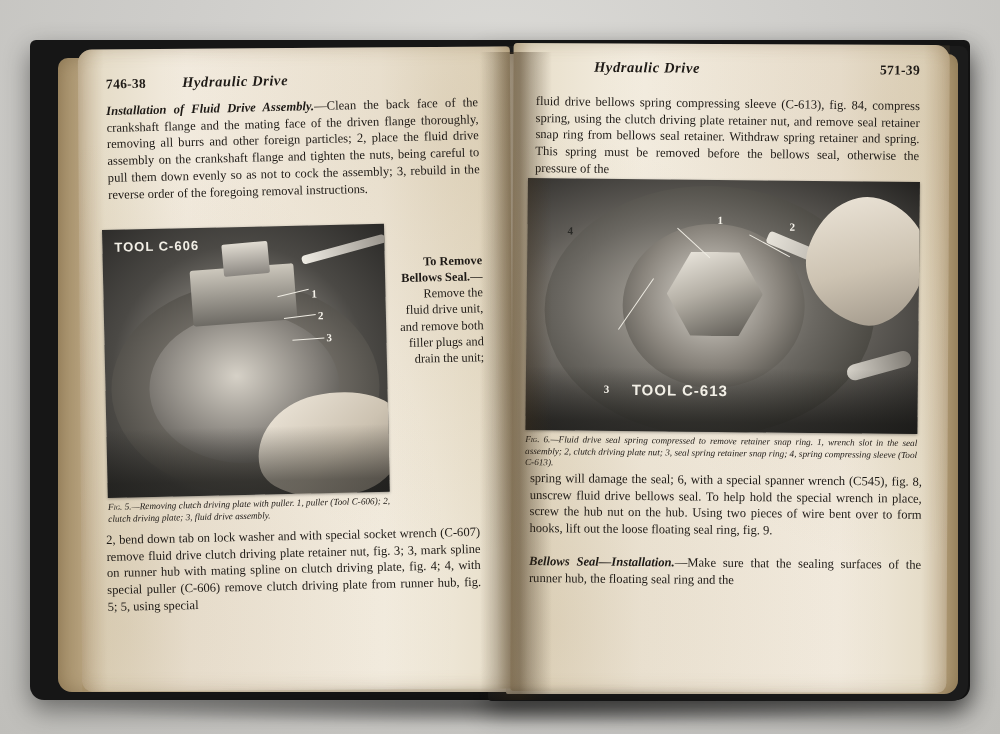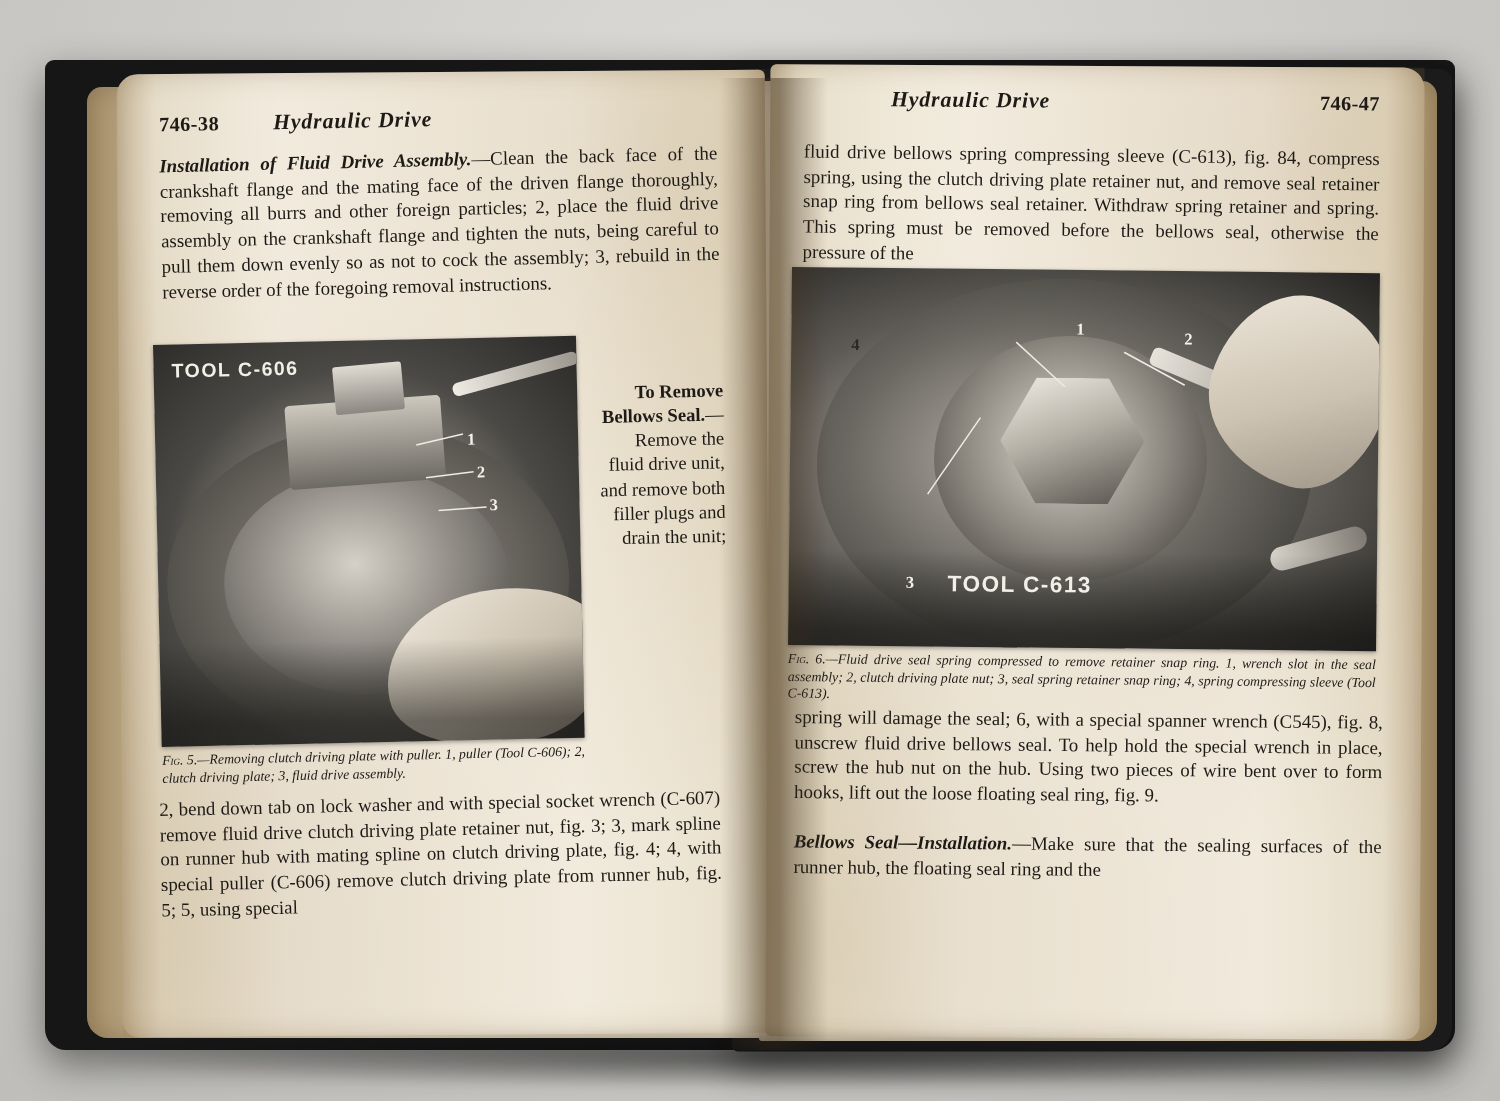--- a/index.html
+++ b/index.html
@@ -313,21 +313,21 @@
     </div>
 
     <div class="leaf leaf-right">
       <div class="page-stain"></div>
     </div>
 
     <div class="page-body right">
 
       <div class="running-head head-right">
         <span class="title">Hydraulic Drive</span>
-        <span class="folio">746-47</span>
+        <span class="folio">571-39</span>
       </div>
 
       <p class="para skew-right" style="margin-top:16px;">fluid drive bellows spring compressing sleeve (C-613), fig. 84, compress spring, using the clutch driving plate retainer nut, and remove seal retainer snap ring from bellows seal retainer. Withdraw spring retainer and spring. This spring must be removed before the bellows seal, otherwise the pressure of the</p>
 
       <div class="fig6-wrap figure">
         <div class="photo fig6-photo">
           <div class="ring pshape" style="left:18px; top:6px; width:330px; height:250px; background:radial-gradient(ellipse at 44% 48%, #bdb8af 0%, #6b6862 48%, #26251f 100%);"></div>
           <div class="ring pshape" style="left:96px; top:44px; width:182px; height:164px; background:radial-gradient(ellipse at 48% 44%, #dedad2 0%, #8a857d 52%, #35342f 100%);"></div>
           <div class="pshape" style="left:140px; top:72px; width:96px; height:84px; background:linear-gradient(160deg,#f0ece3 0%,#b5b0a6 45%,#56534d 100%); clip-path:polygon(25% 0%,75% 0%,100% 50%,75% 100%,25% 100%,0% 50%);"></div>
           <div class="pshape" style="left:236px; top:72px; width:120px; height:13px; background:linear-gradient(90deg,#e7e3da,#8e8a83); border-radius:4px; transform:rotate(22deg);"></div>

